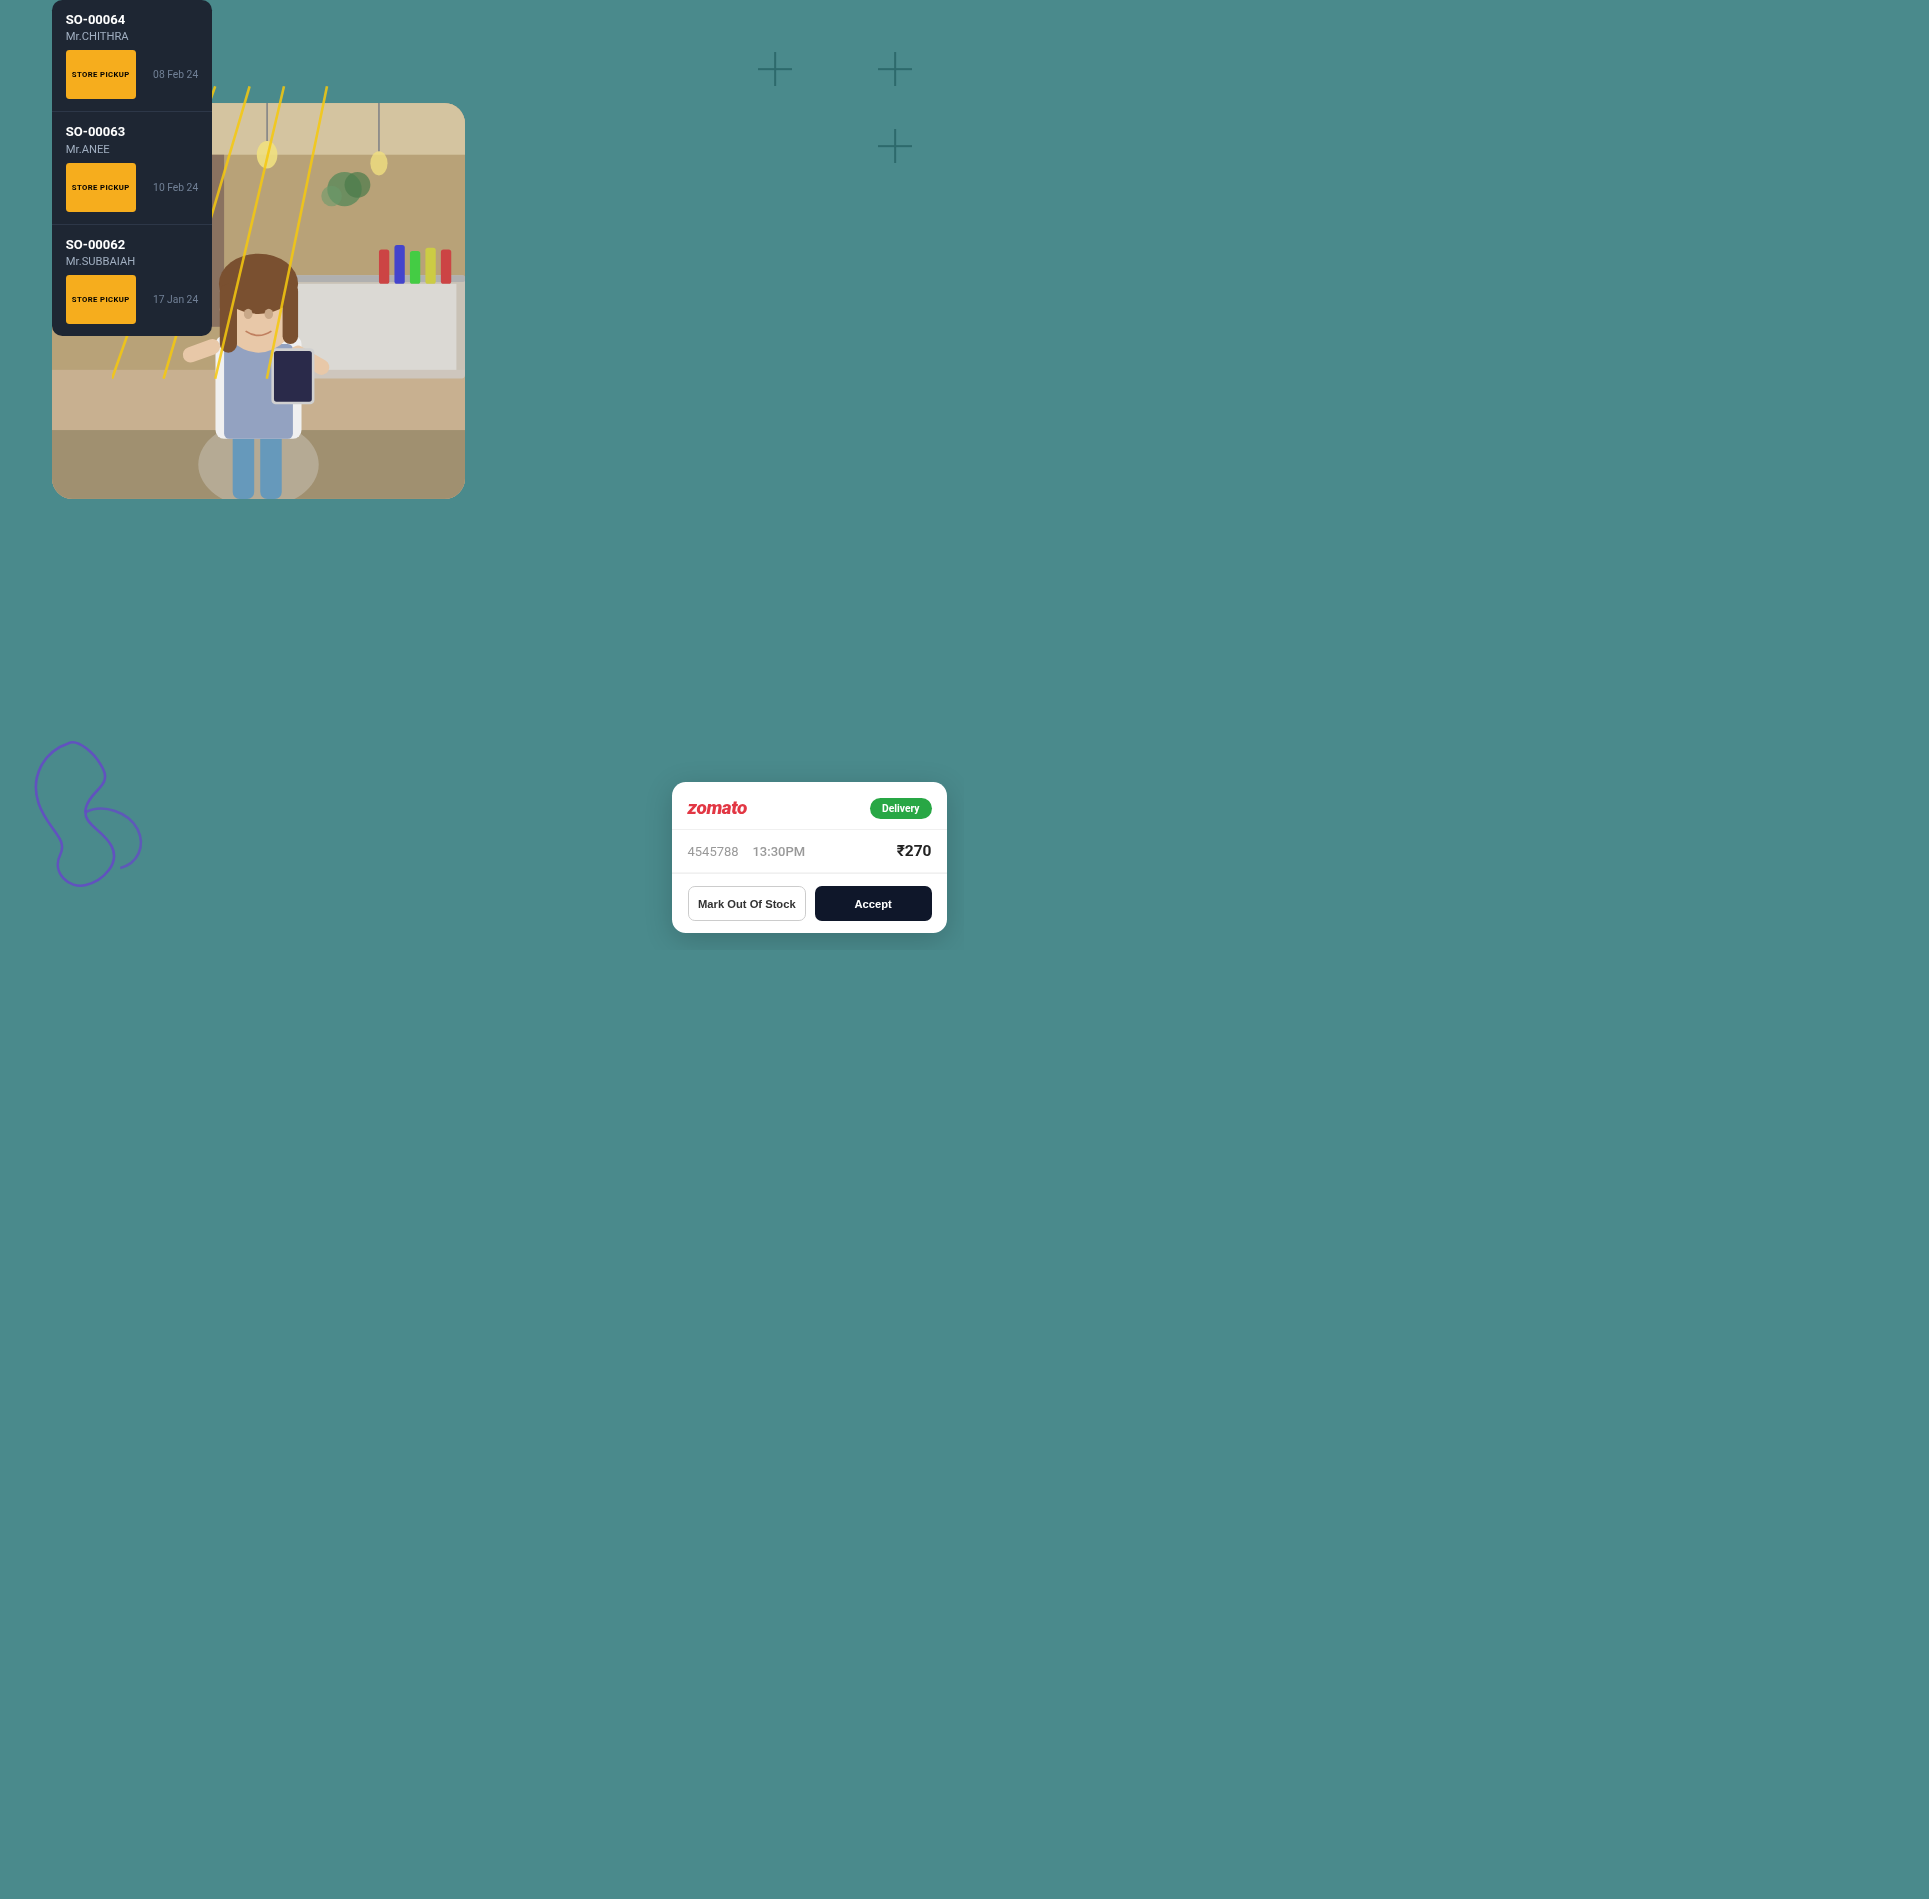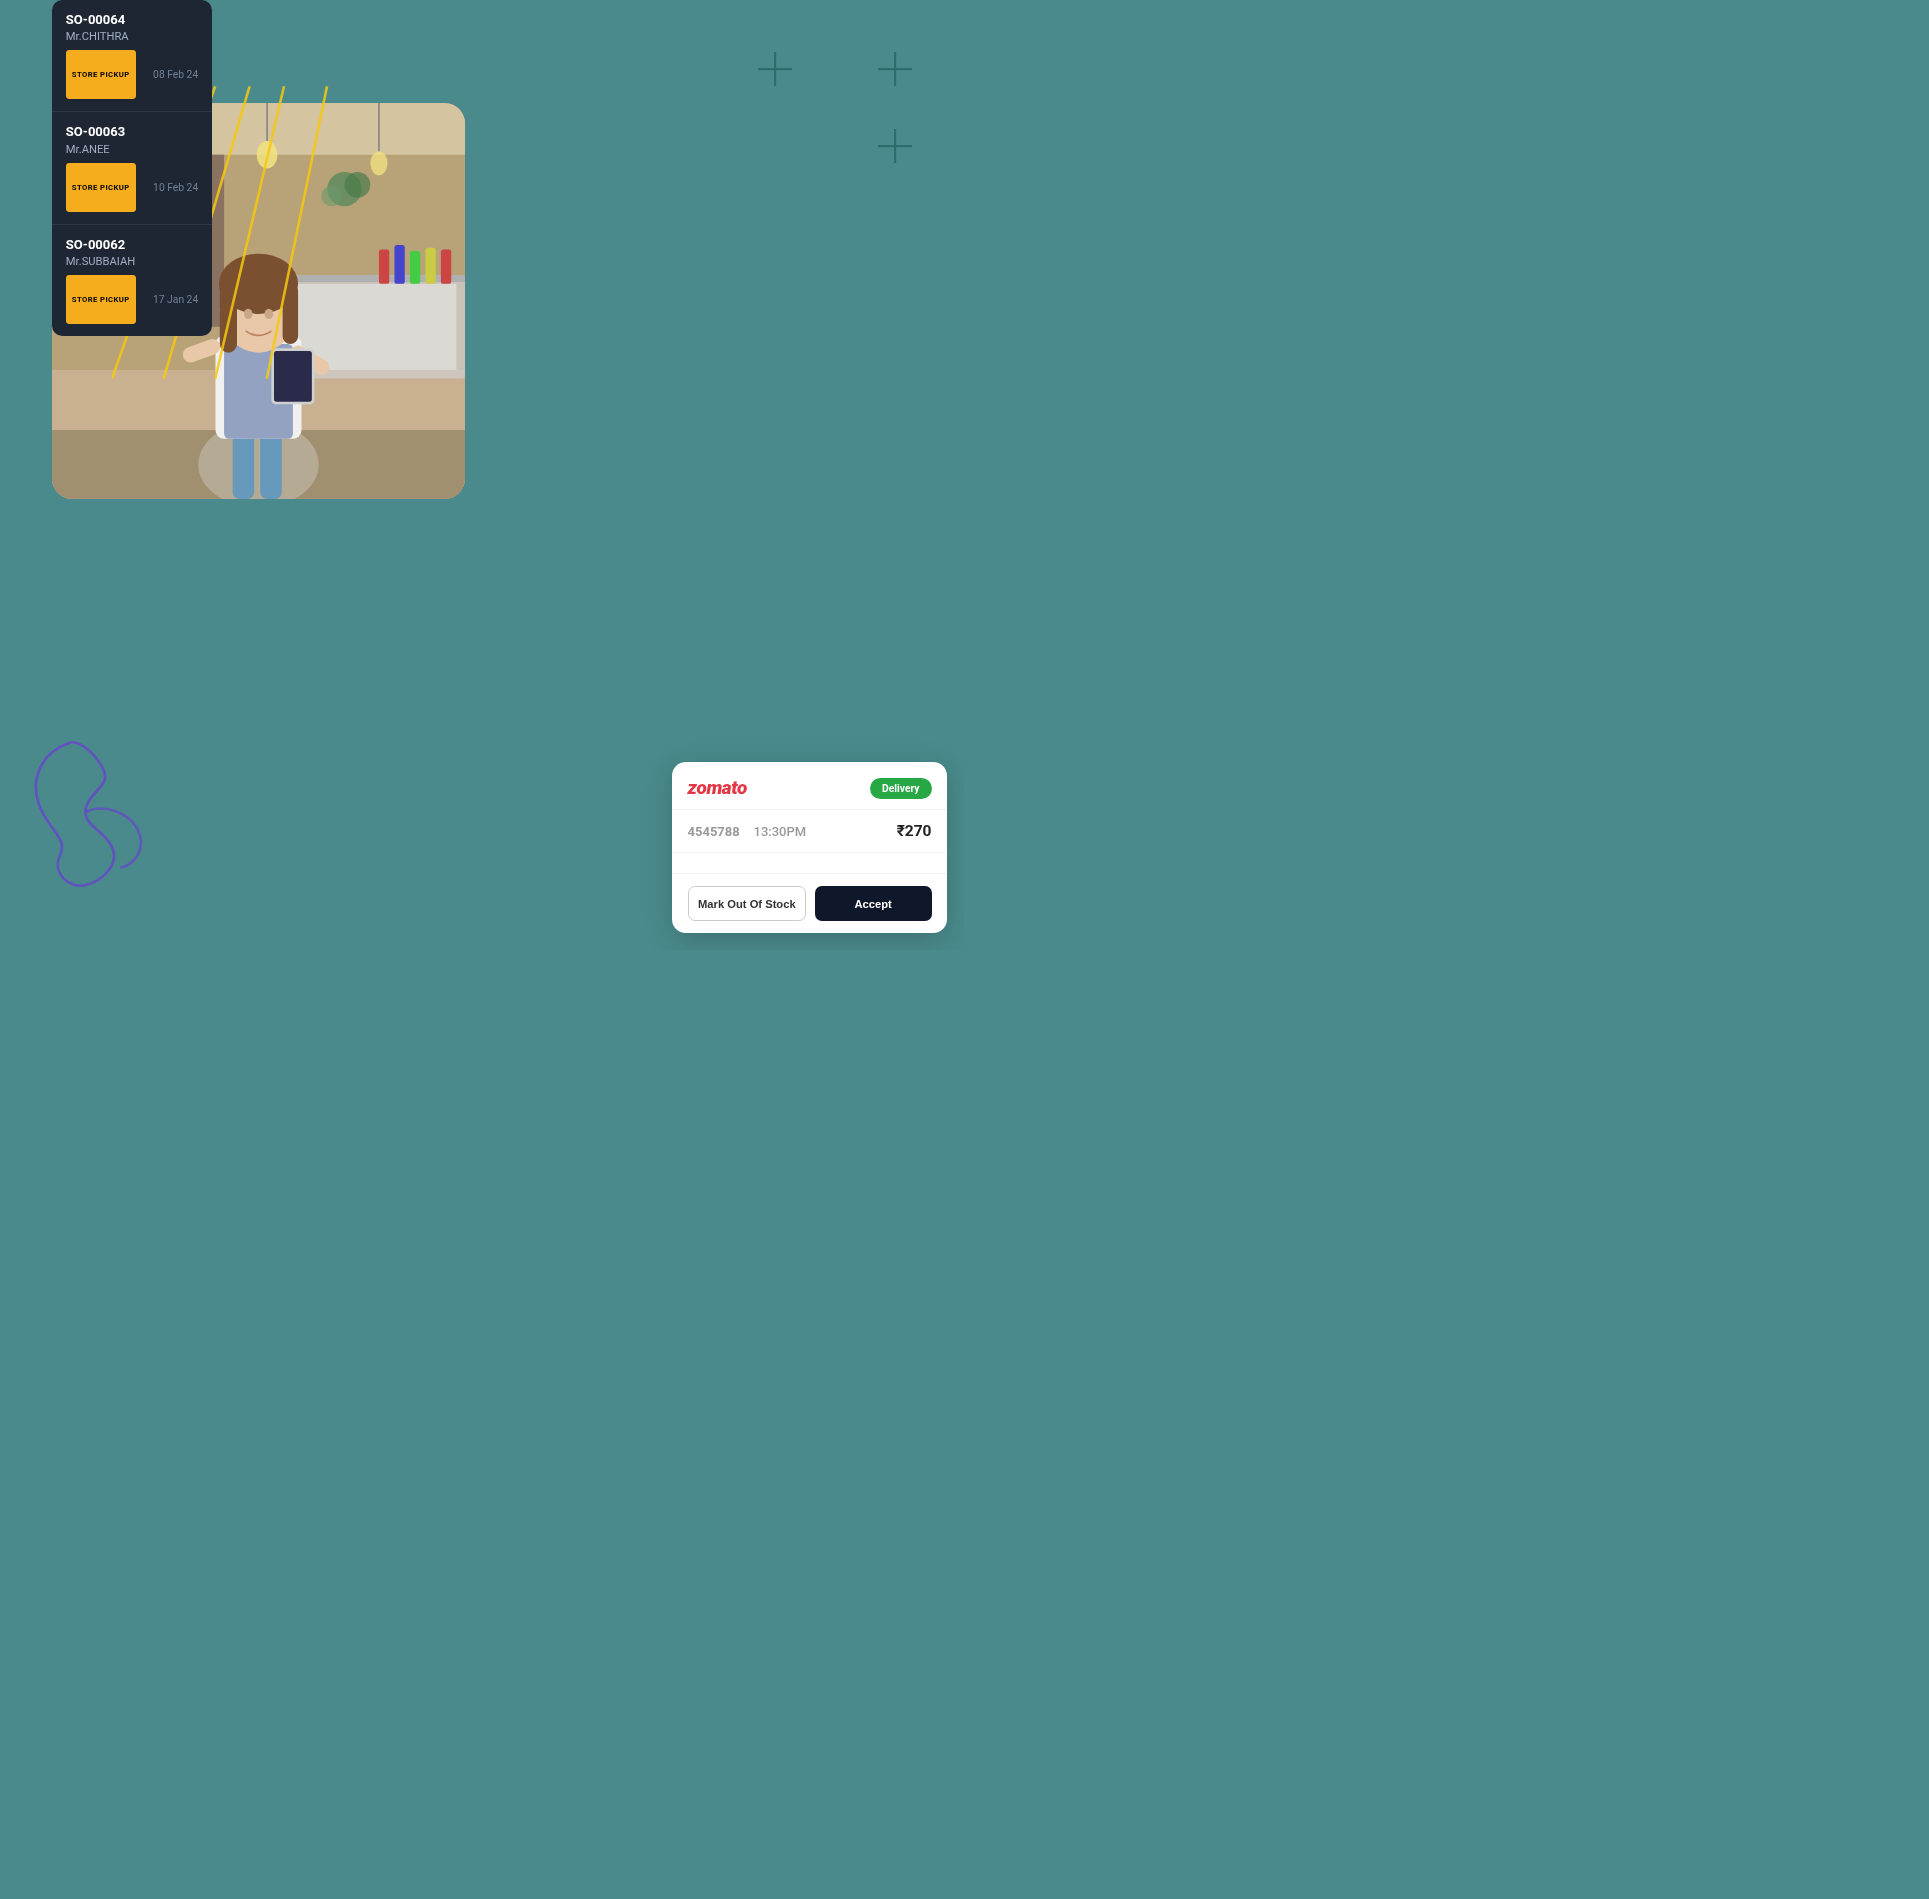--- a/index.html
+++ b/index.html
@@ -150,21 +150,21 @@
       display: flex;
       align-items: center;
       gap: 13.8px;
       padding: 12px 15.5px;
       border-bottom: 0.9px solid #f5f5f5;
     }
 
     .order-number {
       font-size: 13px;
       color: #999;
-      font-weight: 700;
+      font-weight: 400;
     }
 
     .order-time {
       font-size: 13px;
       color: #999;
       font-weight: 500;
     }
 
     .order-price {
       font-size: 15.5px;
@@ -189,21 +189,20 @@
       border-radius: 17px;
       display: inline-block;
       width: fit-content;
     }
 
     .zomato-actions {
       display: flex;
       gap: 8.6px;
       padding: 12px 15.5px;
       border-top: 0.9px solid #f0f0f0;
-      margin-top: 20px;
     }
 
     .btn-mark-out-stock {
       flex: 1;
       padding: 10.3px 8.6px;
       border: 1.3px solid #ccc;
       background: #fff;
       color: #333;
       font-size: 11.2px;
       font-weight: 600;

